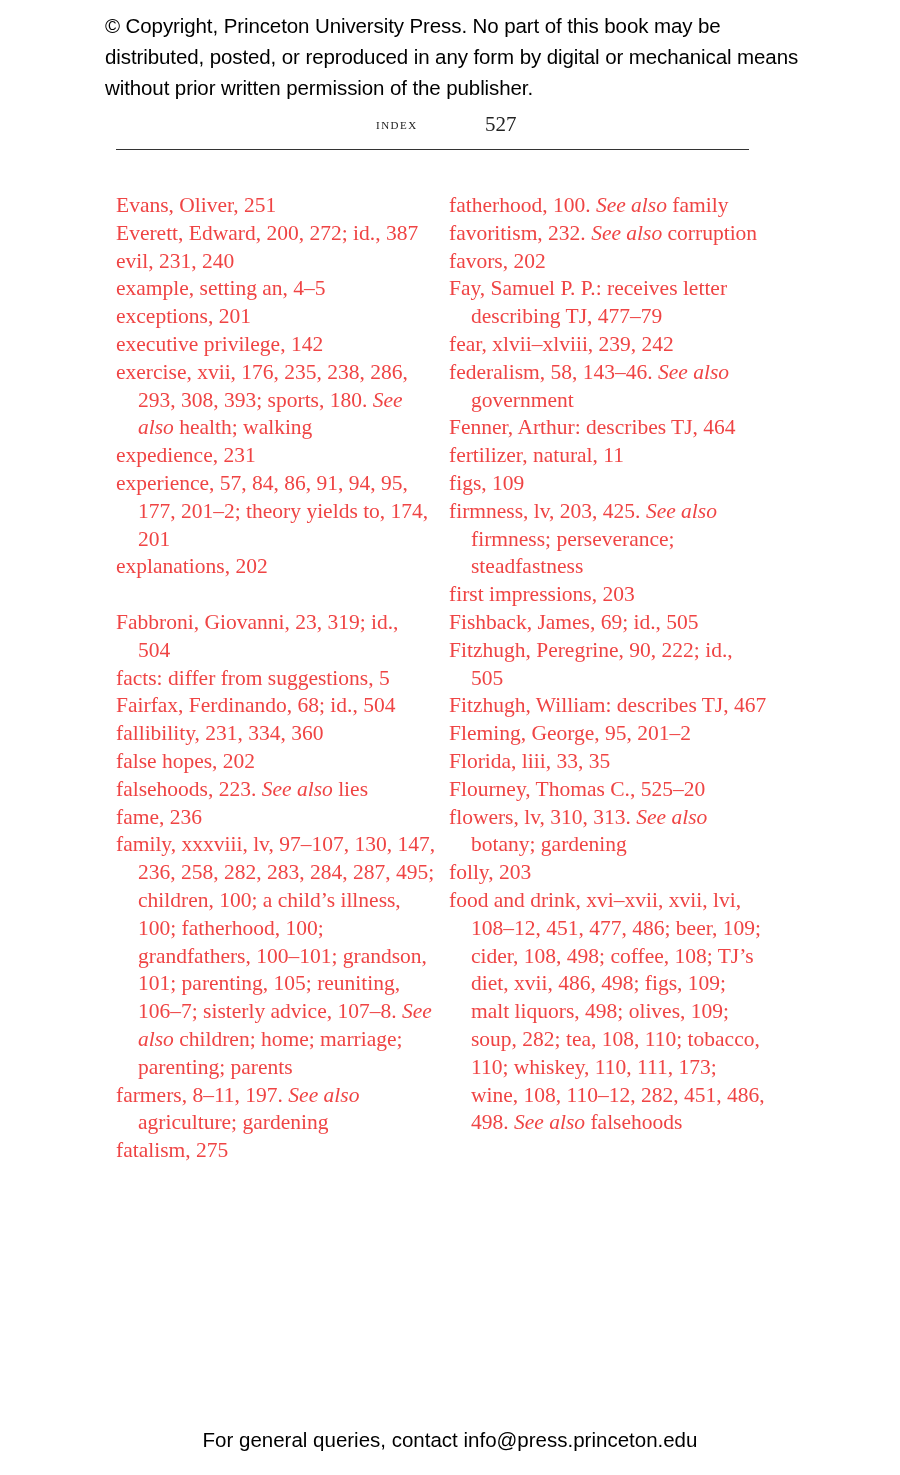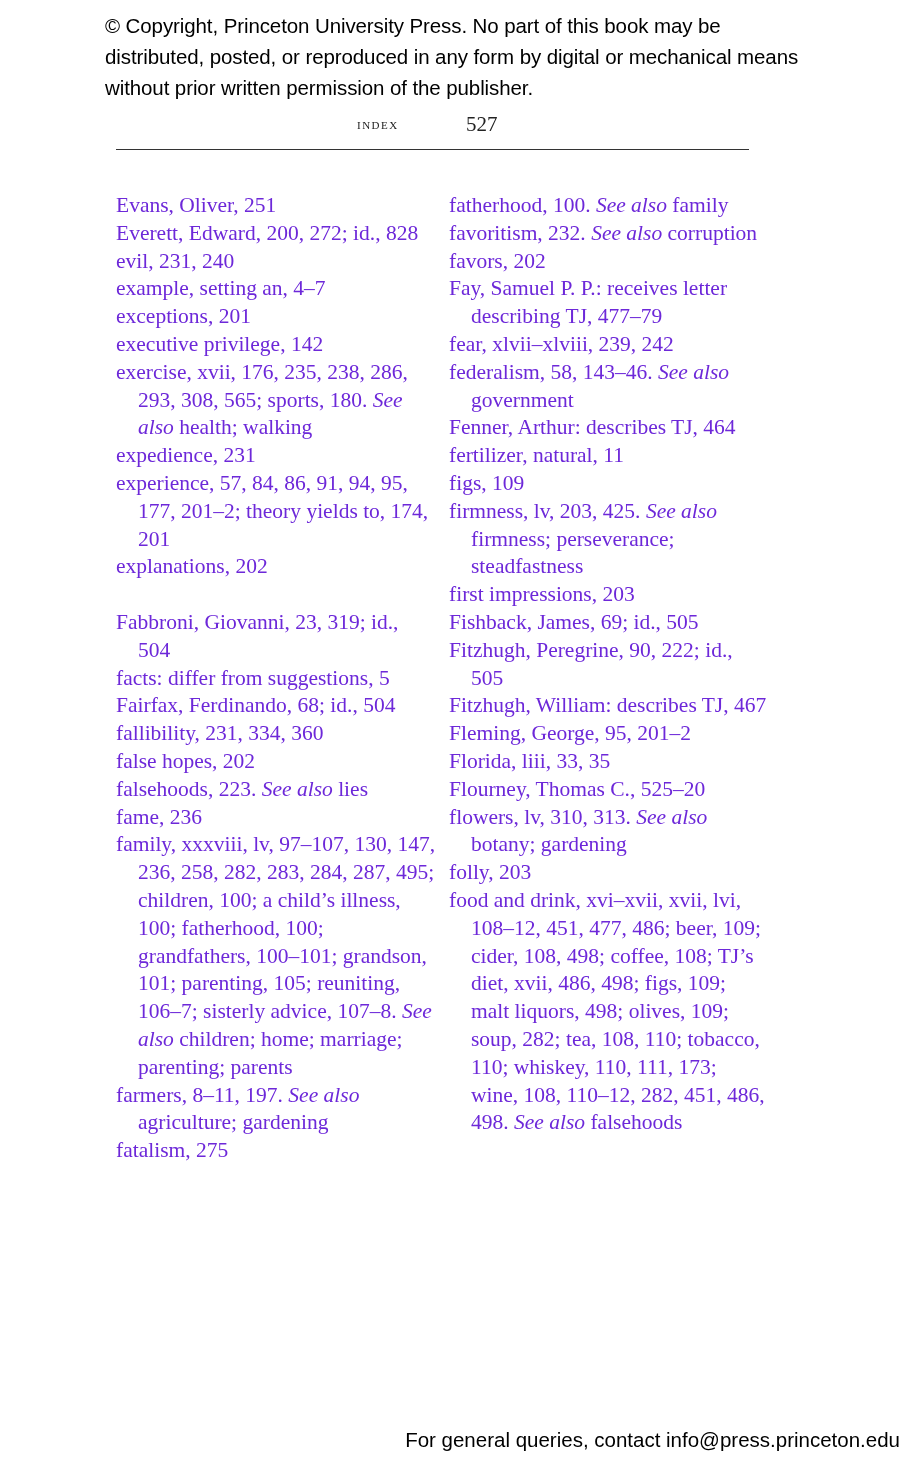--- a/index.html
+++ b/index.html
@@ -3,61 +3,61 @@
 <meta charset="utf-8">
 <style>
   html, body { margin: 0; padding: 0; background: #ffffff; }
   body { width: 900px; height: 1475px; position: relative; overflow: hidden; color: #1a1a1a; }
   .copyright {
     position: absolute; left: 105px; top: 10px; width: 720px;
     font-family: "Liberation Sans", sans-serif; font-size: 20.5px; line-height: 31px; color: #000;
     letter-spacing: -0.1px;
   }
   .running-head {
-    position: absolute; left: 113px; top: 112px; width: 633px; height: 30px;
+    position: absolute; left: 132px; top: 112px; width: 633px; height: 30px;
     font-family: "Liberation Serif", serif; color: #222;
   }
   .rh-label {
     position: absolute; left: 244px; top: 4px; font-size: 15px; letter-spacing: 1.5px; font-variant: small-caps; text-transform: lowercase;
   }
   .rh-page { position: absolute; left: 353px; top: 0px; font-size: 21px; }
   .rule { position: absolute; left: 116px; top: 149px; width: 633px; height: 1px; background: #333; }
   .col {
     position: absolute; top: 192px; width: 320px;
-    font-family: "Liberation Serif", serif; font-size: 21.5px; line-height: 27.8px; color: #6d28d9;
+    font-family: "Liberation Serif", serif; font-size: 21.5px; line-height: 27.8px; color: #ef4444;
   }
   .col.left { left: 116px; }
   .col.right { left: 449px; }
   .entry { padding-left: 22px; text-indent: -22px; margin: 0; }
   .gap { height: 27.8px; }
   .it { font-style: italic; }
   .footer {
-    position: absolute; left: 0; width: 900px; top: 1428px; text-align: right;
+    position: absolute; left: 0; width: 900px; top: 1428px; text-align: center;
     font-family: "Liberation Sans", sans-serif; font-size: 20.5px; color: #000;
   }
 </style>
 </head>
 <body>
 
 <div class="copyright">© Copyright, Princeton University Press. No part of this book may be distributed, posted, or reproduced in any form by digital or mechanical means without prior written permission of the publisher.</div>
 
 <div class="running-head">
   <span class="rh-label">index</span>
   <span class="rh-page">527</span>
 </div>
 <div class="rule"></div>
 
 <div class="col left" id="col-left">
     <p class="entry"><span>Evans, Oliver, 251</span></p>
-    <p class="entry"><span>Everett, Edward, 200, 272; id., 828</span></p>
+    <p class="entry"><span>Everett, Edward, 200, 272; id., 387</span></p>
     <p class="entry"><span>evil, 231, 240</span></p>
-    <p class="entry"><span>example, setting an, 4–7</span></p>
+    <p class="entry"><span>example, setting an, 4–5</span></p>
     <p class="entry"><span>exceptions, 201</span></p>
     <p class="entry"><span>executive privilege, 142</span></p>
-    <p class="entry"><span>exercise, xvii, 176, 235, 238, 286, 293, 308, 565; sports, 180. </span><span class="it">See also</span><span> health; walking</span></p>
+    <p class="entry"><span>exercise, xvii, 176, 235, 238, 286, 293, 308, 393; sports, 180. </span><span class="it">See also</span><span> health; walking</span></p>
     <p class="entry"><span>expedience, 231</span></p>
     <p class="entry"><span>experience, 57, 84, 86, 91, 94, 95, 177, 201–2; theory yields to, 174, 201</span></p>
     <p class="entry"><span>explanations, 202</span></p>
     <div class="gap"></div>
     <p class="entry"><span>Fabbroni, Giovanni, 23, 319; id., 504</span></p>
     <p class="entry"><span>facts: differ from suggestions, 5</span></p>
     <p class="entry"><span>Fairfax, Ferdinando, 68; id., 504</span></p>
     <p class="entry"><span>fallibility, 231, 334, 360</span></p>
     <p class="entry"><span>false hopes, 202</span></p>
     <p class="entry"><span>falsehoods, 223. </span><span class="it">See also</span><span> lies</span></p>

